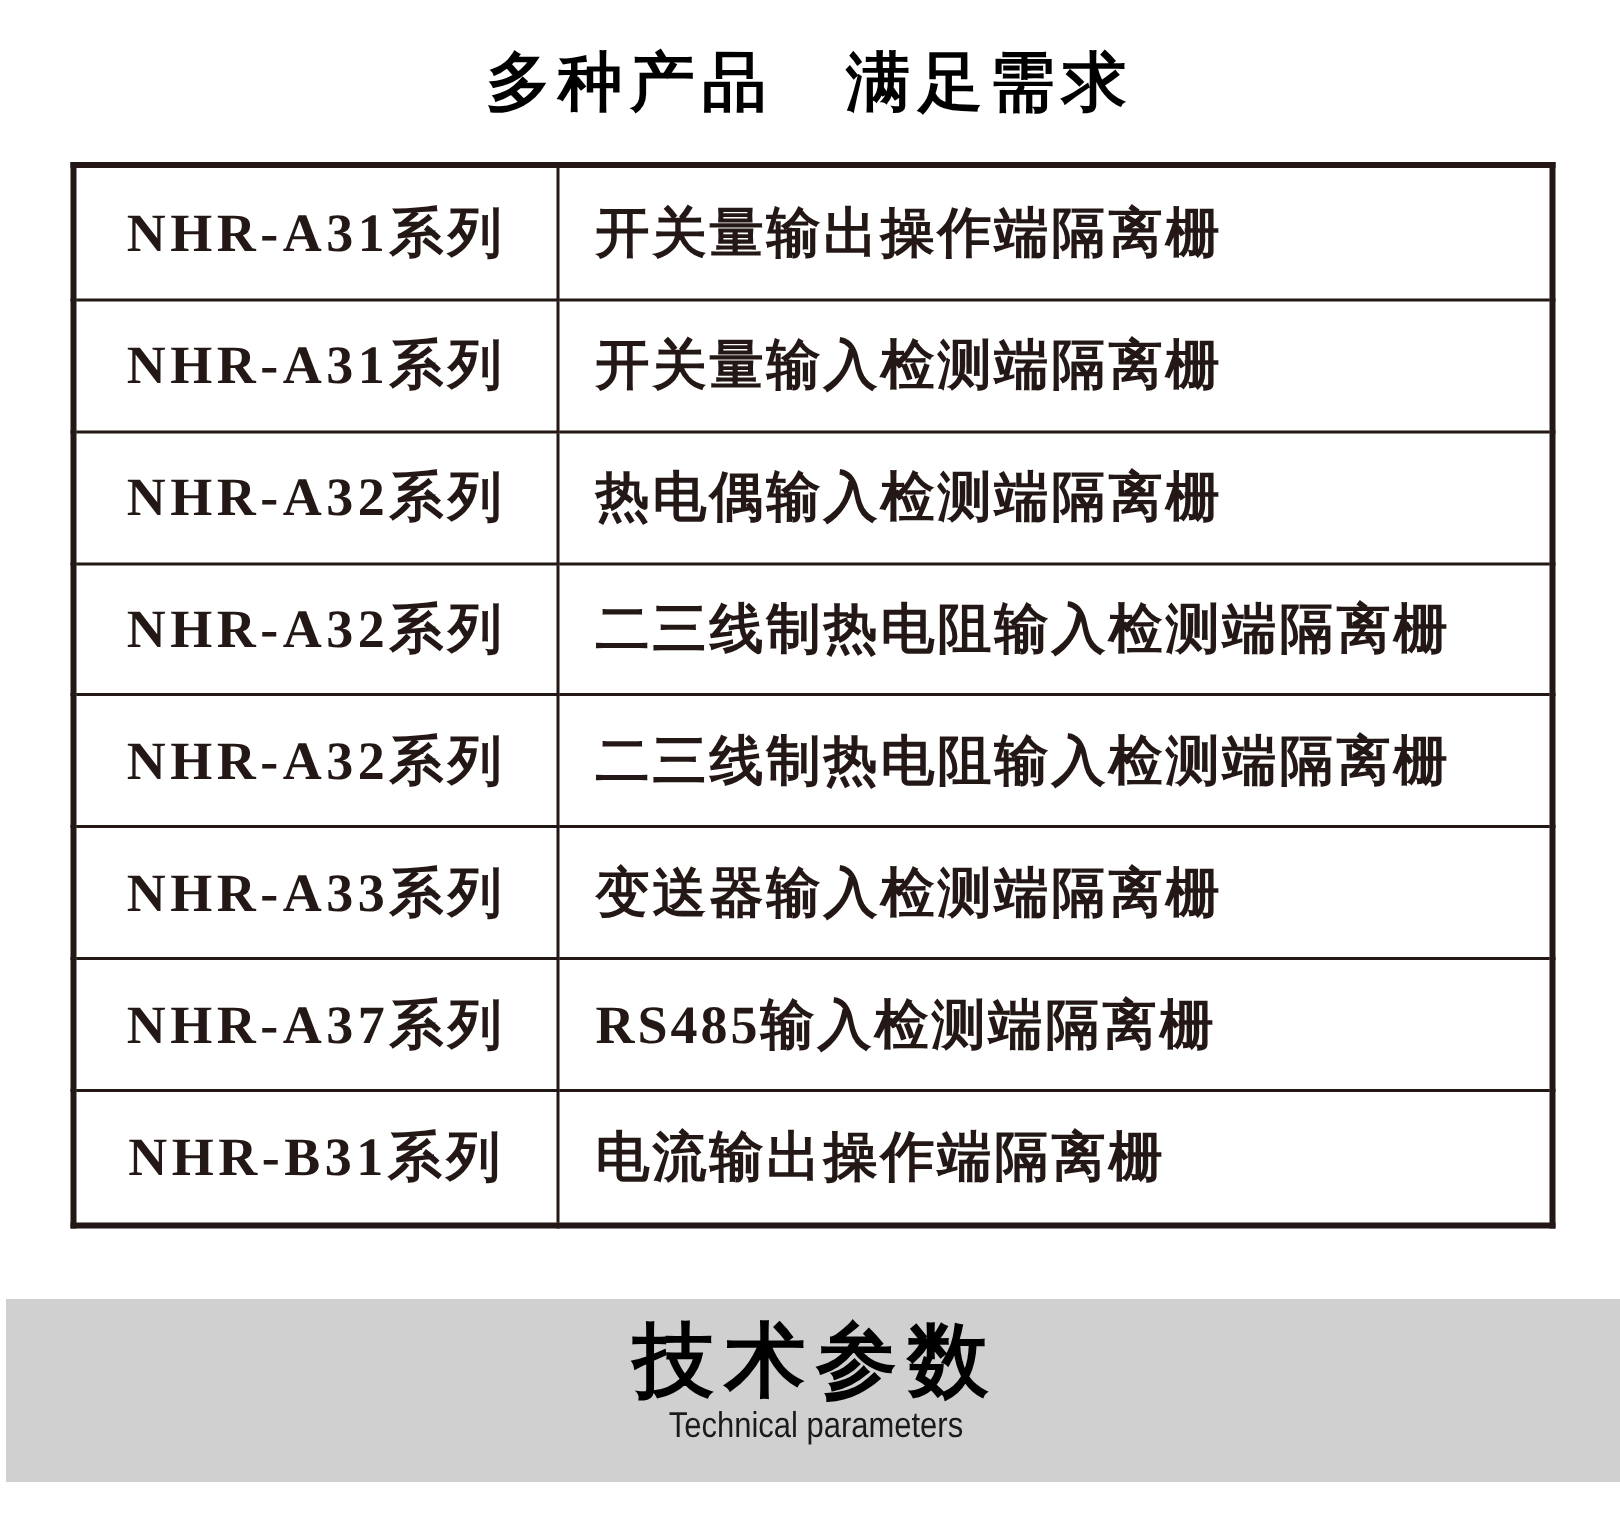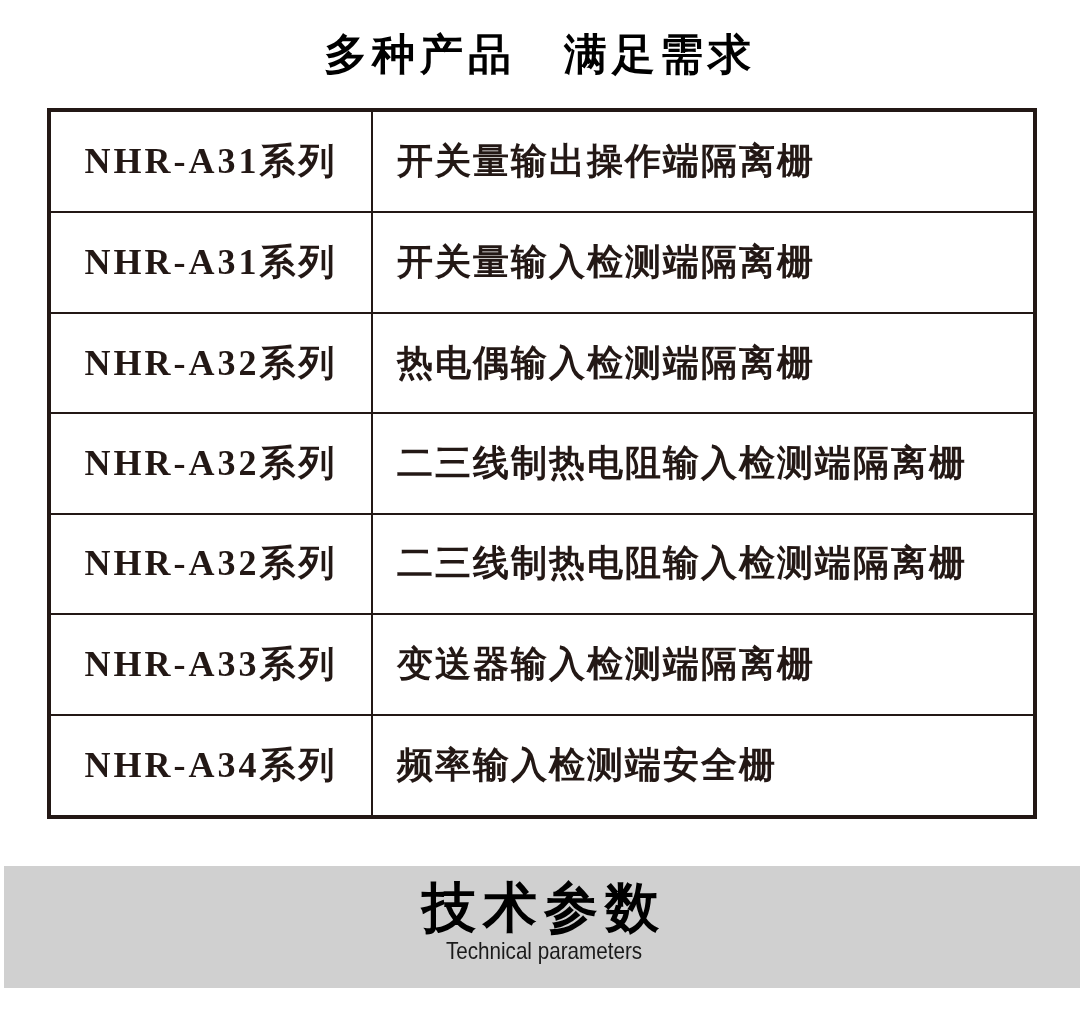--- a/index.html
+++ b/index.html
@@ -117,22 +117,26 @@
     </tr>
     <tr>
       <td class="col-series">NHR-A32系列</td>
       <td class="col-desc">二三线制热电阻输入检测端隔离栅</td>
     </tr>
     <tr>
       <td class="col-series">NHR-A33系列</td>
       <td class="col-desc">变送器输入检测端隔离栅</td>
     </tr>
     <tr>
-      <td class="col-series">NHR-A34系列</td>
-      <td class="col-desc">频率输入检测端安全栅</td>
+      <td class="col-series">NHR-A37系列</td>
+      <td class="col-desc">RS485输入检测端隔离栅</td>
+    </tr>
+    <tr>
+      <td class="col-series">NHR-B31系列</td>
+      <td class="col-desc">电流输出操作端隔离栅</td>
     </tr>
   </tbody>
 </table>
 
 <div class="section-banner" style="background: rgb(208, 208, 208);">
   <div class="banner-title">技术参数</div>
   <div class="banner-subtitle">Technical parameters</div>
 </div>
 
 </body></html>

